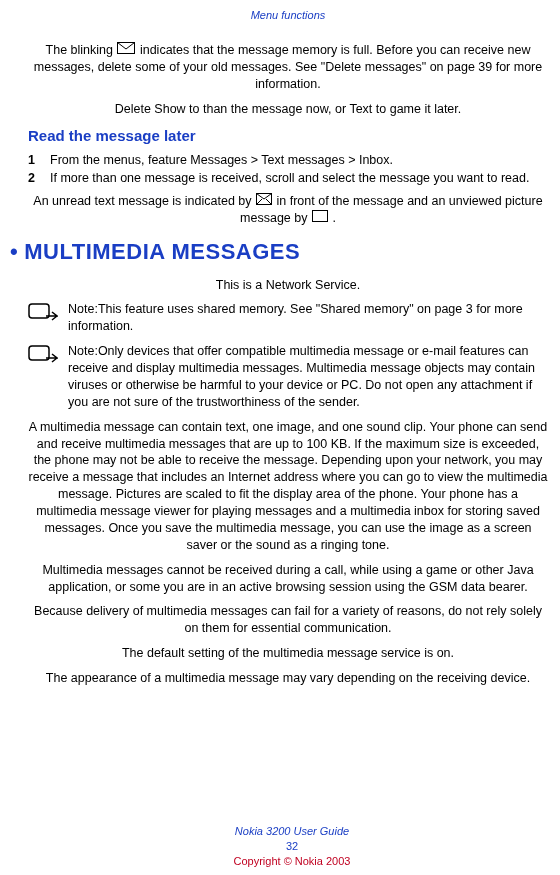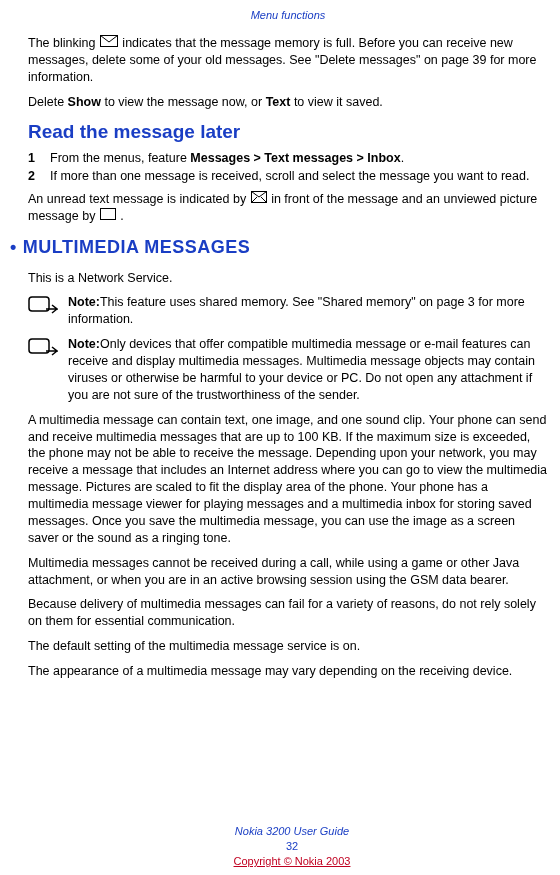--- a/index.html
+++ b/index.html
@@ -12,50 +12,50 @@
     color: #000;
     background: #fff;
     position: relative;
     padding: 8px 12px 0 28px;
   }
   .header-title {
     text-align: center;
     color: #1a3ec4;
     font-size: 11px;
     font-style: italic;
-    margin-bottom: 12px;
+    margin-bottom: 19px;
   }
   .para {
     margin-bottom: 8px;
-    text-align: left;
+    text-align: center;
   }
   .envelope-icon {
     display: inline-block;
     vertical-align: middle;
     margin: 0 1px;
   }
   .msg-icon {
     display: inline-block;
     vertical-align: middle;
     margin: 0 1px;
   }
   .rect-icon {
     display: inline-block;
     vertical-align: middle;
     margin: 0 1px;
   }
   .h2 {
     color: #1a3ec4;
-    font-size: 19px;
+    font-size: 15px;
     font-weight: bold;
     margin: 6px 0 6px 0;
   }
   .h1-bullet {
     color: #1a3ec4;
-    font-size: 18px;
+    font-size: 22px;
     font-weight: bold;
     margin: 10px 0 10px -18px;
     letter-spacing: 0.5px;
   }
   .h1-bullet .bullet {
     margin-right: 6px;
   }
   ol.steps {
     list-style: none;
     margin: 0 0 6px 0;
@@ -75,21 +75,21 @@
     display: flex;
     margin-bottom: 8px;
   }
   .note-icon {
     flex: 0 0 40px;
     padding-top: 2px;
   }
   .note-body {
     flex: 1;
   }
-  .bold { font-weight: bold; }
+  .bold { font-weight: normal; }
   .footer {
     position: absolute;
     bottom: 6px;
     left: 12px;
     width: 560px;
     display: flex;
     justify-content: space-between;
     align-items: center;
     font-size: 11px;
     padding: 0 6px;
@@ -97,41 +97,40 @@
   }
   .footer-left {
     color: #1a3ec4;
     font-style: italic;
   }
   .footer-center {
     color: #1a3ec4;
   }
   .footer-right {
     color: #c00020;
-    text-decoration: underline;
   }
 </style>
 </head>
 <body>
 
 <div class="header-title">Menu functions</div>
 
 <p class="para">
   <span>The blinking </span>
   <span class="envelope-icon">
     <svg width="18" height="12" viewBox="0 0 18 12">
         <rect x="0.5" y="0.5" width="17" height="11" fill="none" stroke="#000" stroke-width="1"></rect>
         <path d="M0.5 0.5 L9 7 L17.5 0.5" fill="none" stroke="#000" stroke-width="1"></path>
       </svg>
   </span>
   <span> indicates that the message memory is full. Before you can receive new messages, delete some of your old messages. See "Delete messages" on page 39 for more information.</span>
 </p>
 
 <p class="para">
-  <span>Delete </span><span class="bold">Show</span><span> to view the message now, or </span><span class="bold">Text</span><span> to view it saved.</span>
+  <span>Delete </span><span class="bold">Show</span><span> to than the message now, or </span><span class="bold">Text</span><span> to game it later.</span>
 </p>
 
 <div class="h2">Read the message later</div>
 
 <ol class="steps">
   <li>
     <span class="num">1</span>
     <span class="txt">
       <span>From the menus, feature </span><span class="bold">Messages &gt; Text messages &gt; Inbox</span><span>.</span>
     </span>
@@ -184,21 +183,21 @@
         <rect x="1" y="1" width="20" height="14" rx="3" fill="none" stroke="#000" stroke-width="1.5"></rect>
         <path d="M18 13 L29 13 L24 9 M29 13 L24 17" fill="none" stroke="#000" stroke-width="1.5"></path>
       </svg>
   </div>
   <div class="note-body">
     <span class="bold">Note:</span><span>Only devices that offer compatible multimedia message or e-mail features can receive and display multimedia messages. Multimedia message objects may contain viruses or otherwise be harmful to your device or PC. Do not open any attachment if you are not sure of the trustworthiness of the sender.</span>
   </div>
 </div>
 
 <p class="para">A multimedia message can contain text, one image, and one sound clip. Your phone can send and receive multimedia messages that are up to 100 KB. If the maximum size is exceeded, the phone may not be able to receive the message. Depending upon your network, you may receive a message that includes an Internet address where you can go to view the multimedia message. Pictures are scaled to fit the display area of the phone. Your phone has a multimedia message viewer for playing messages and a multimedia inbox for storing saved messages. Once you save the multimedia message, you can use the image as a screen saver or the sound as a ringing tone.</p>
-<p class="para">Multimedia messages cannot be received during a call, while using a game or other Java attachment, or when you are in an active browsing session using the GSM data bearer.</p>
+<p class="para">Multimedia messages cannot be received during a call, while using a game or other Java application, or some you are in an active browsing session using the GSM data bearer.</p>
 <p class="para">Because delivery of multimedia messages can fail for a variety of reasons, do not rely solely on them for essential communication.</p>
 <p class="para">The default setting of the multimedia message service is on.</p>
 <p class="para">The appearance of a multimedia message may vary depending on the receiving device.</p>
 
 <div class="footer">
   <span class="footer-left">Nokia 3200 User Guide</span>
   <span class="footer-center">32</span>
   <span class="footer-right">Copyright © Nokia 2003</span>
 </div>
 

